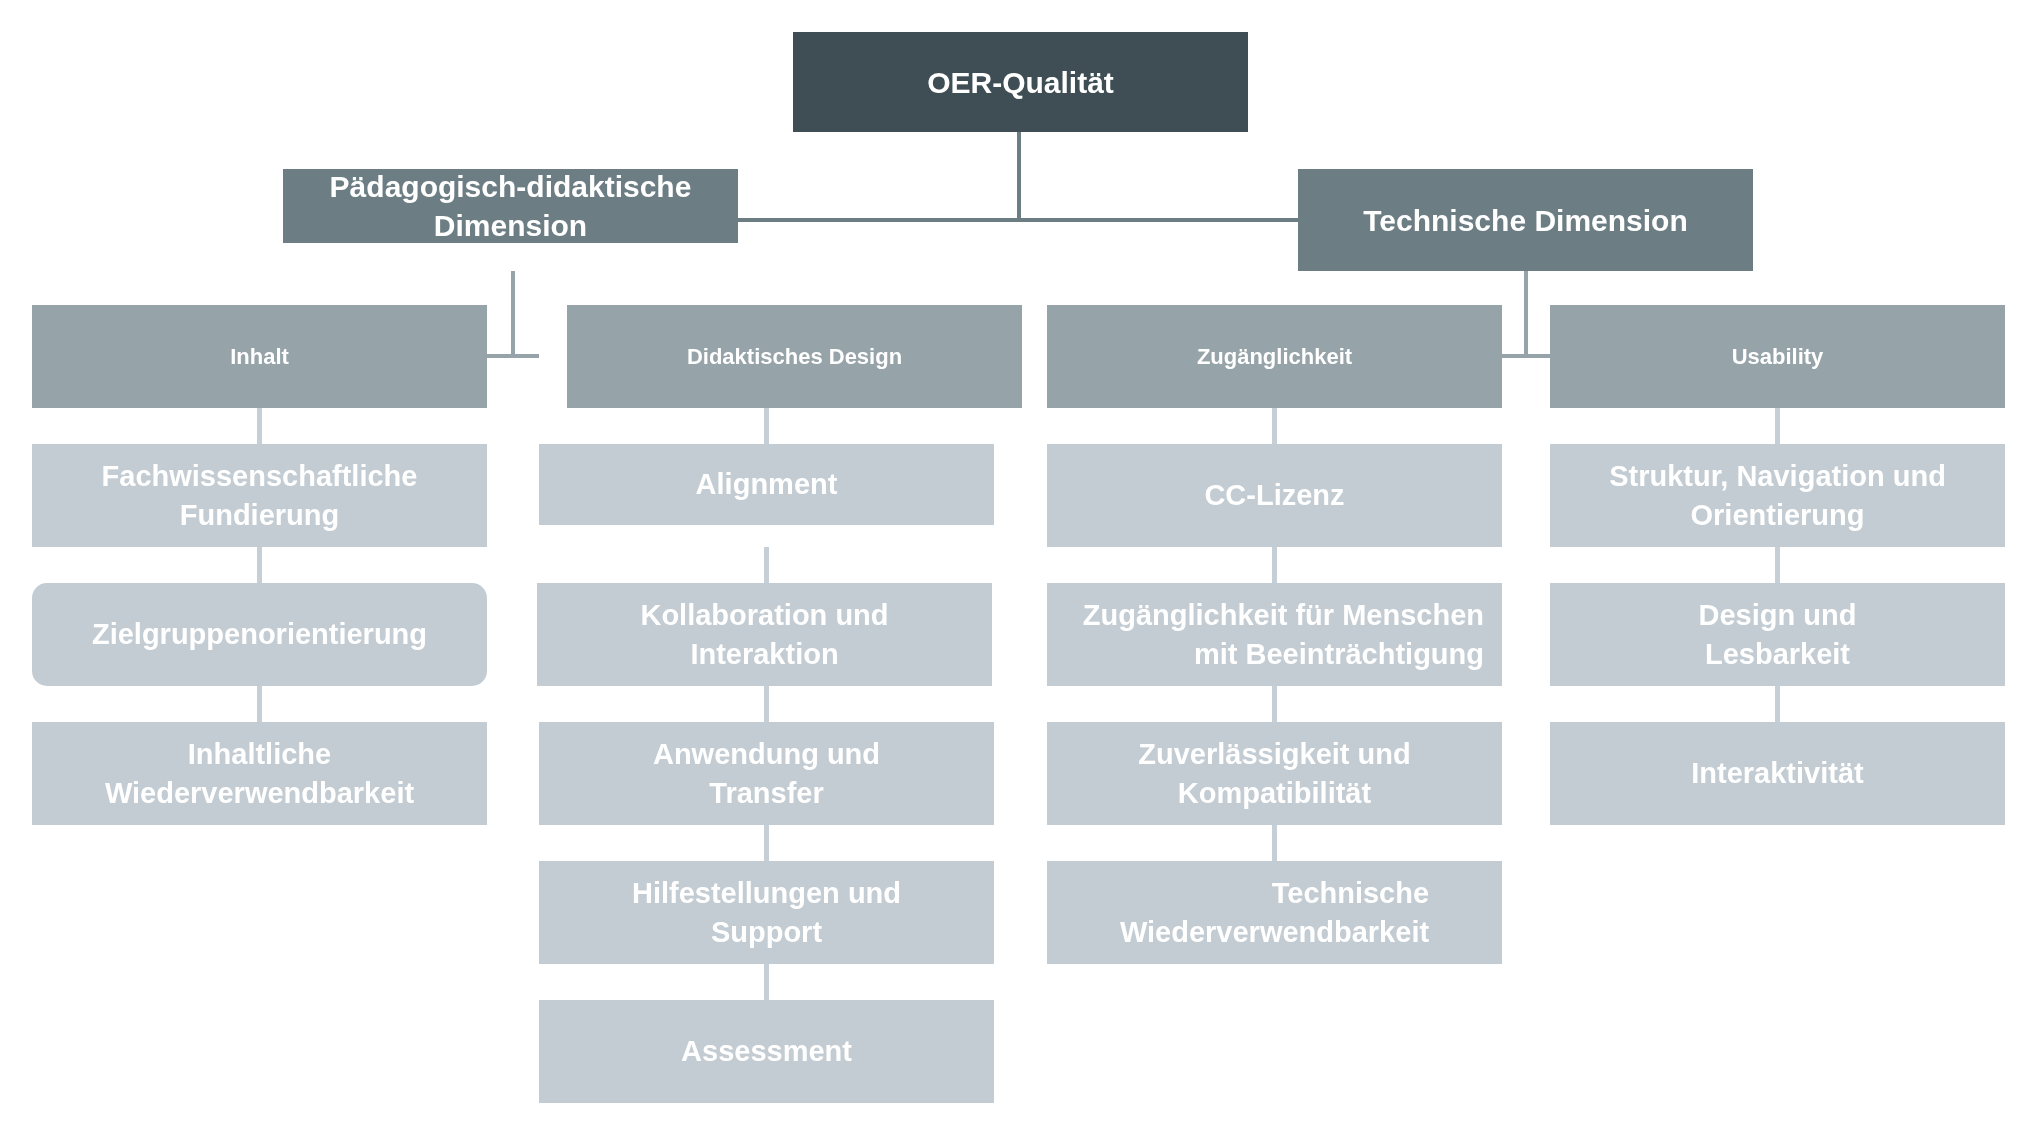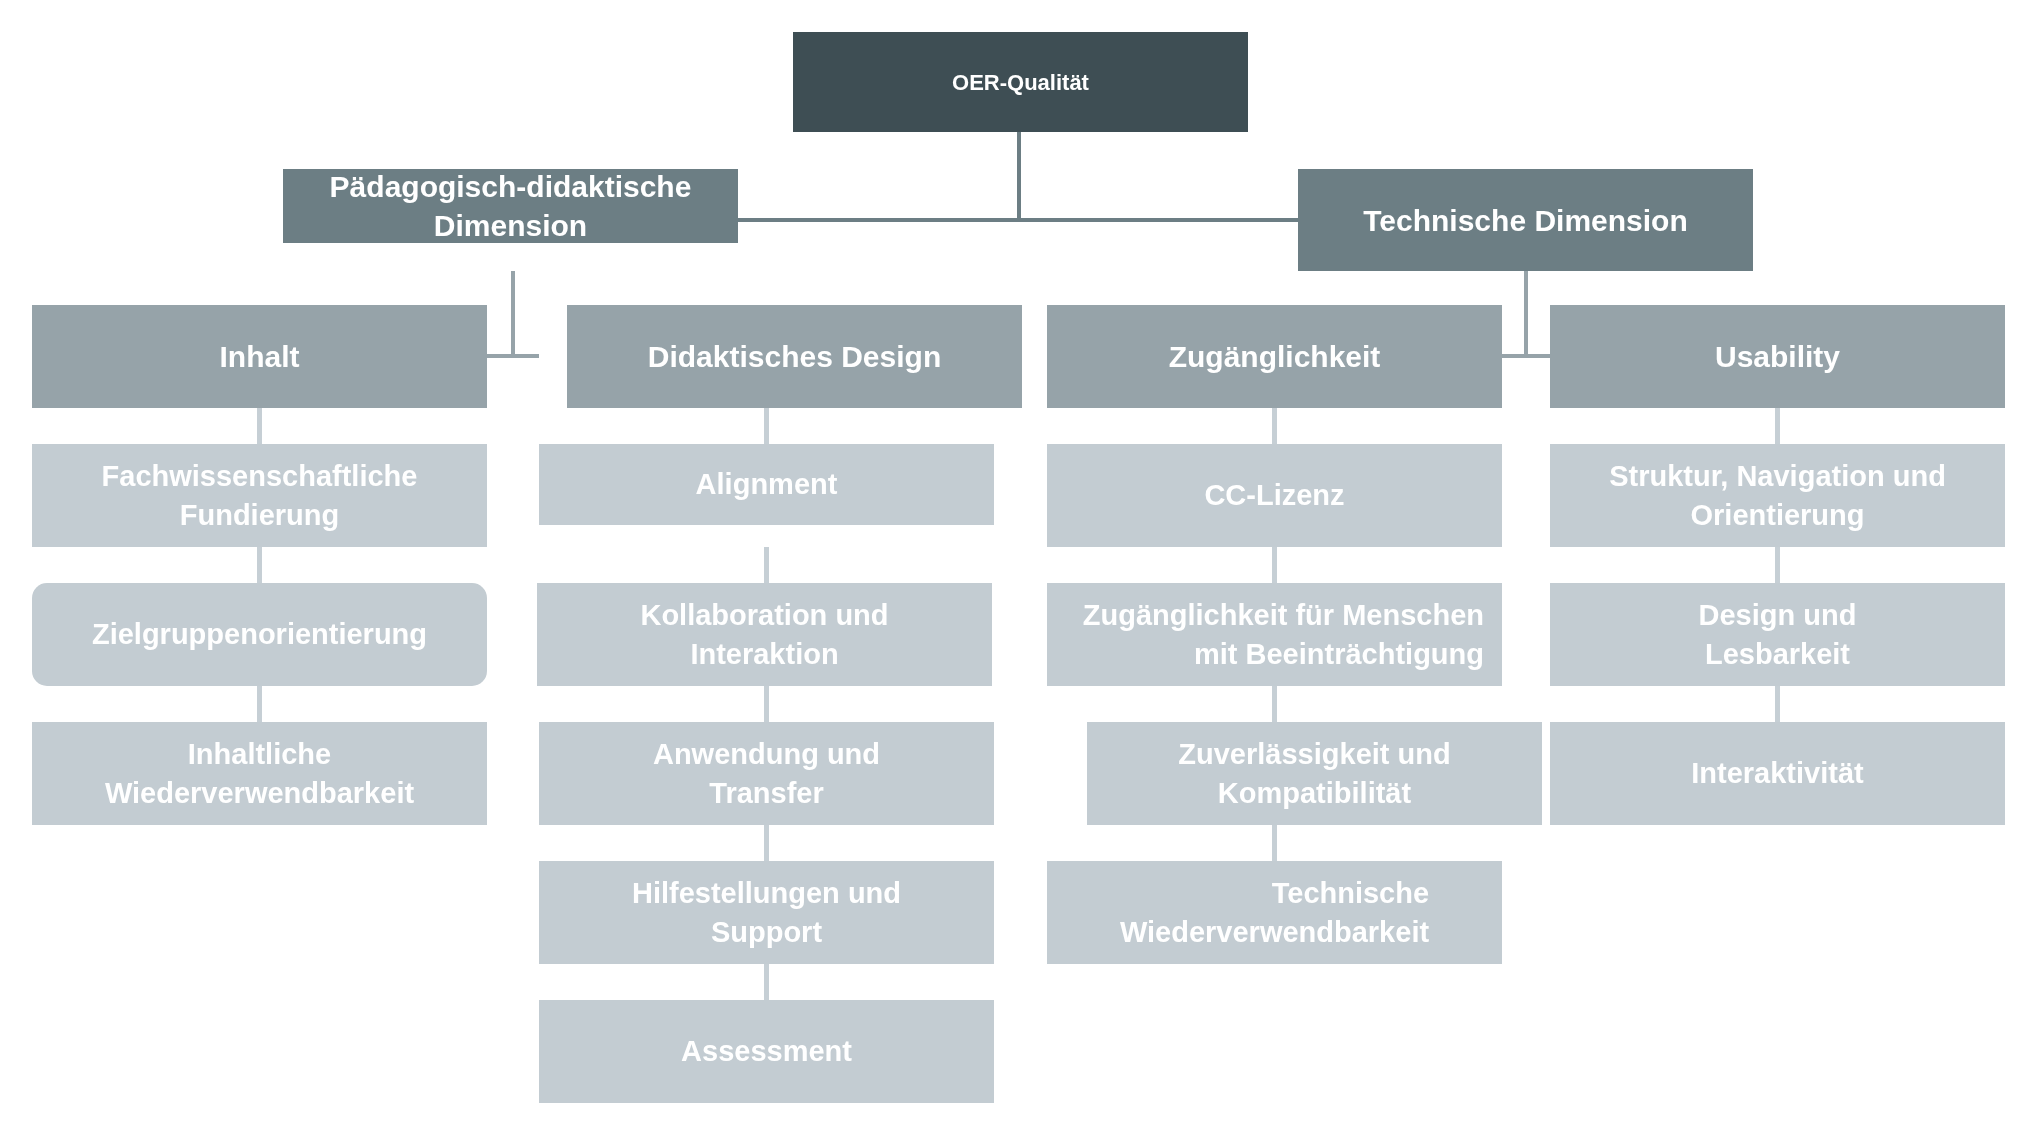--- a/index.html
+++ b/index.html
@@ -6,23 +6,23 @@
   body{
     width:2044px;height:1132px;position:relative;overflow:hidden;
     background:var(--background,#fff);
     font-family:"Liberation Sans","DejaVu Sans",sans-serif;
   }
   .box{
     position:absolute;display:flex;align-items:center;justify-content:center;
     color:var(--text,#fff);font-weight:bold;text-align:center;
     white-space:pre-line;line-height:39px;box-sizing:border-box;
   }
-  .l1{background:var(--level1,#3E4E54);font-size:22px;}
+  .l1{background:var(--level1,#3E4E54);font-size:30px;}
   .l2{background:var(--level2,#6C7E84);font-size:30px;}
-  .l3{background:var(--level3,#96A3A9);font-size:30px;}
+  .l3{background:var(--level3,#96A3A9);font-size:22px;}
   .l4{background:var(--level4,#C3CCD2);font-size:29px;}
   .align-right{justify-content:flex-end;text-align:right;padding-right:18px;}
   .conn{position:absolute;}
   .conn.c2{background:var(--level2,#6C7E84);}
   .conn.c3{background:var(--level3,#96A3A9);}
   .conn.c4{background:var(--connector-light,#C6CFD5);}
 </style>
 </head>
 <body>
 
@@ -48,21 +48,21 @@
 Interaktion</div>
 <div class="box l4" style="left:539px;top:722px;width:455px;height:103px;">Anwendung und
 Transfer</div>
 <div class="box l4" style="left:539px;top:861px;width:455px;height:103px;">Hilfestellungen und
 Support</div>
 <div class="box l4" style="left:539px;top:1000px;width:455px;height:103px;">Assessment</div>
 
 <div class="box l4" style="left:1047px;top:444px;width:455px;height:103px;">CC-Lizenz</div>
 <div class="box l4 align-right" style="left:1047px;top:583px;width:455px;height:103px;">Zugänglichkeit für Menschen
 mit Beeinträchtigung</div>
-<div class="box l4" style="left:1047px;top:722px;width:455px;height:103px;margin-left:40px;">Zuverlässigkeit und
+<div class="box l4" style="left:1047px;top:722px;width:455px;height:103px;">Zuverlässigkeit und
 Kompatibilität</div>
 <div class="box l4" style="left:1047px;top:861px;width:455px;height:103px;text-align:right;">Technische
 Wiederverwendbarkeit</div>
 
 <div class="box l4" style="left:1550px;top:444px;width:455px;height:103px;">Struktur, Navigation und
 Orientierung</div>
 <div class="box l4" style="left:1550px;top:583px;width:455px;height:103px;">Design und
 Lesbarkeit</div>
 <div class="box l4" style="left:1550px;top:722px;width:455px;height:103px;">Interaktivität</div>
 

